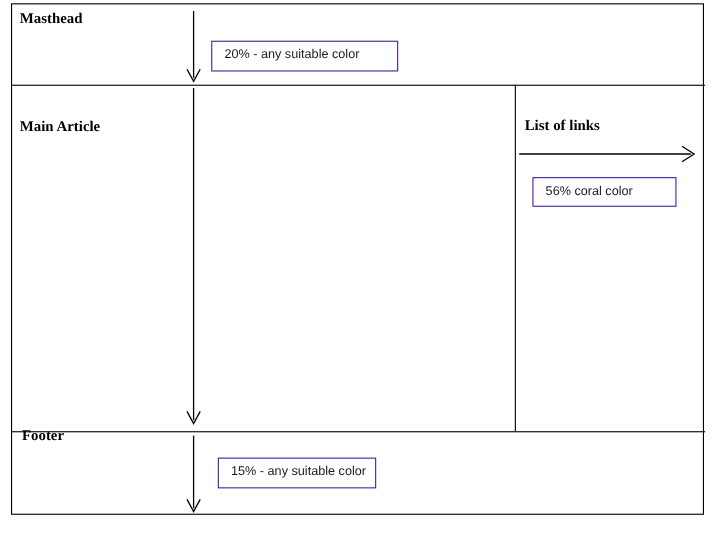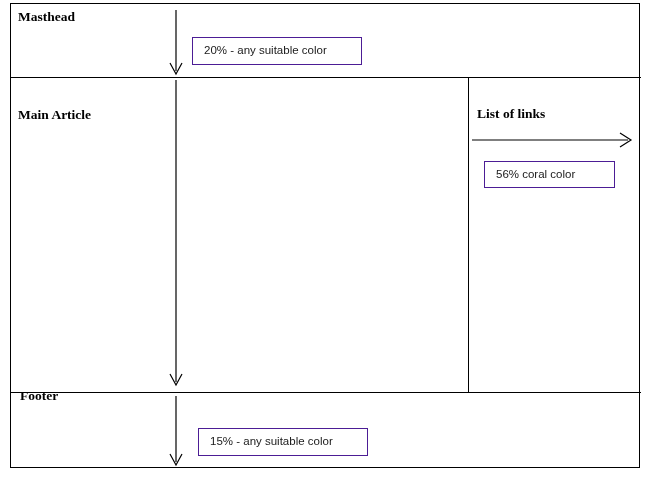--- a/index.html
+++ b/index.html
@@ -85,21 +85,21 @@
     line-height: 1;
     color: #1a1a1a;
     display: flex;
     align-items: center;
     padding-left: 11px;
     white-space: nowrap;
   }
   .callout-masthead { left: 192px; top: 37px;  width: 170px; height: 28px; }
   .callout-main     { left: 192px; top: 185px; width: 175px; height: 28px; }
   .callout-links    { left: 484px; top: 161px; width: 131px; height: 27px; }
-  .callout-footer   { left: 198px; top: 428px; width: 170px; height: 28px; }
+  .callout-footer   { left: 198px; top: 416px; width: 144px; height: 28px; }
 
   
   .arrows {
     position: absolute;
     left: 0;
     top: 0;
     width: 658px;
     height: 488px;
     pointer-events: none;
   }

